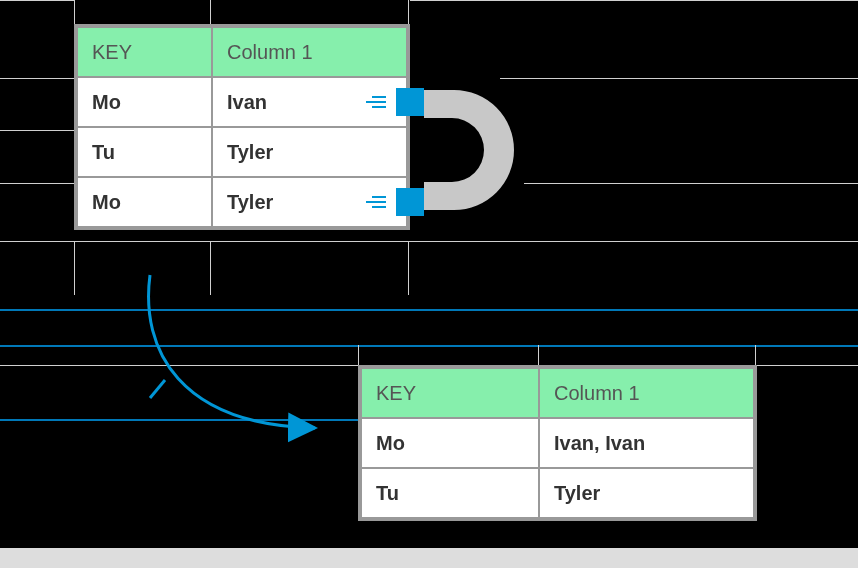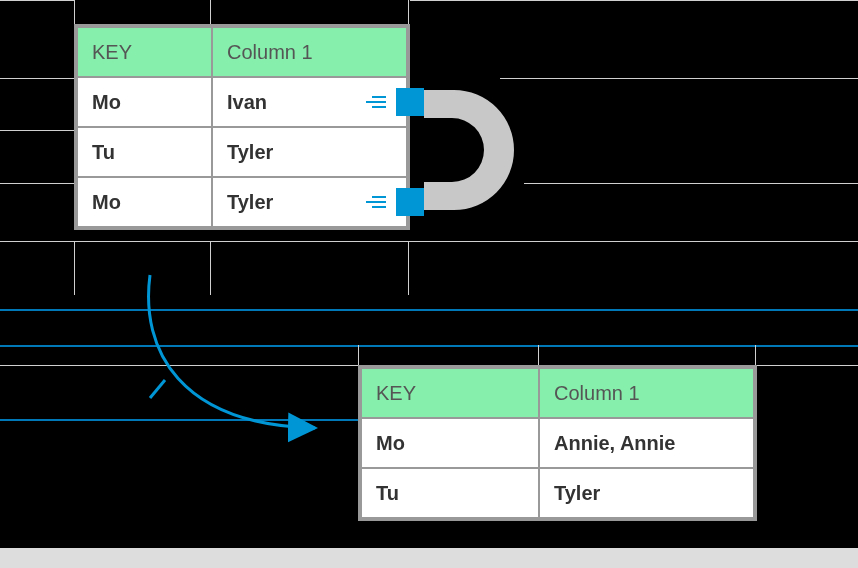--- a/index.html
+++ b/index.html
@@ -191,21 +191,21 @@
 </svg>
 
 <table id="table2" class="table">
   <tbody>
       <tr>
     <th>KEY</th>
     <th>Column 1</th>
   </tr>
   <tr>
     <td>Mo</td>
-    <td>Annie, Annie</td>
+    <td>Ivan, Ivan</td>
   </tr>
   <tr>
     <td>Tu</td>
     <td>Tyler</td>
   </tr>
 </tbody>
   </table>
 
 <div class="bottom-bar"></div>
 

